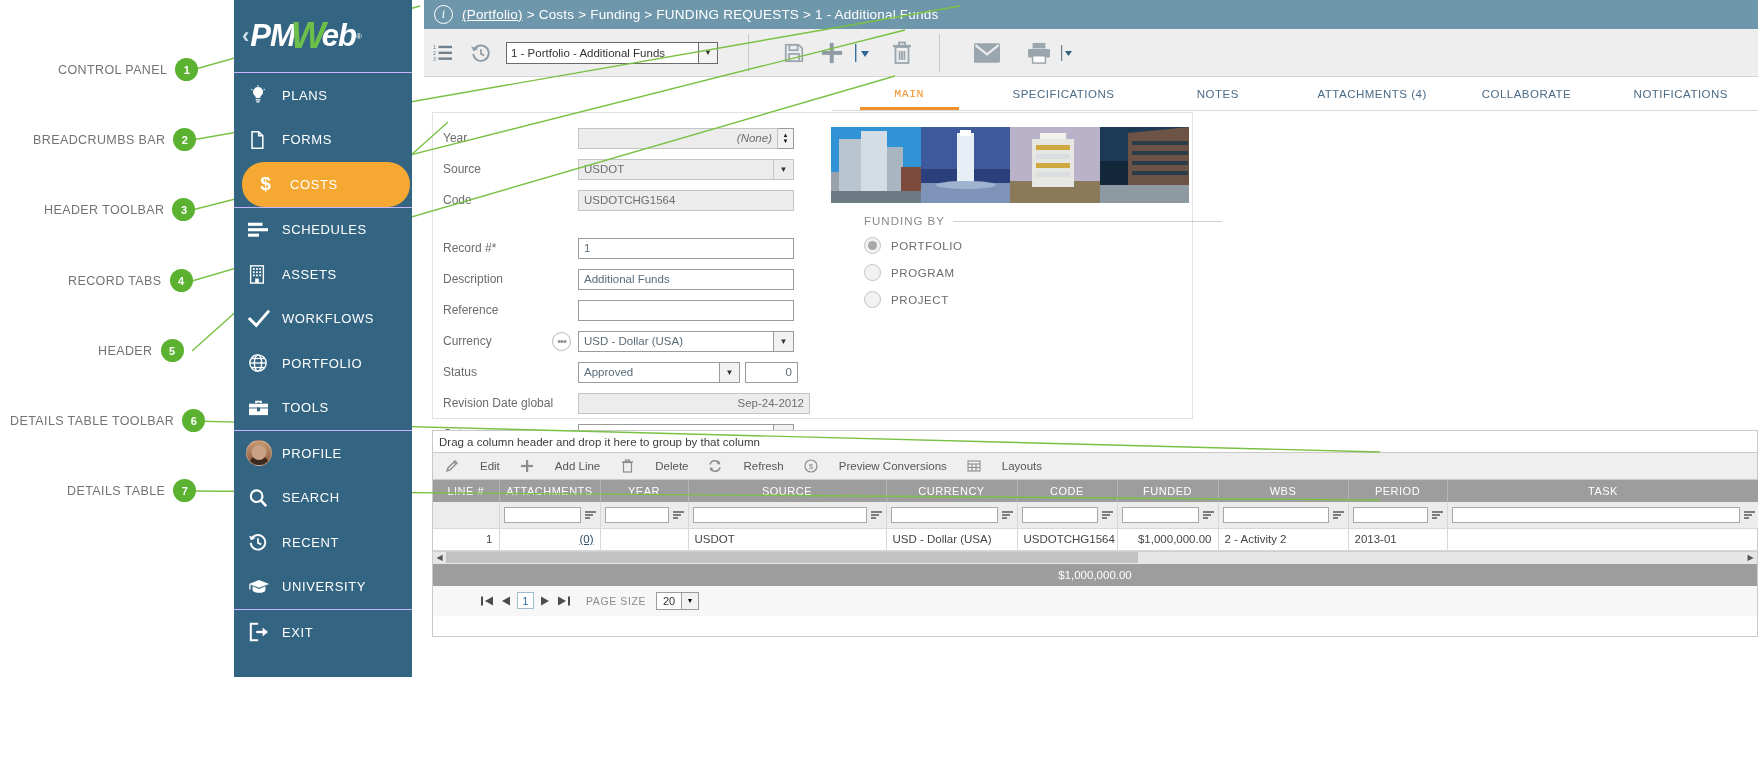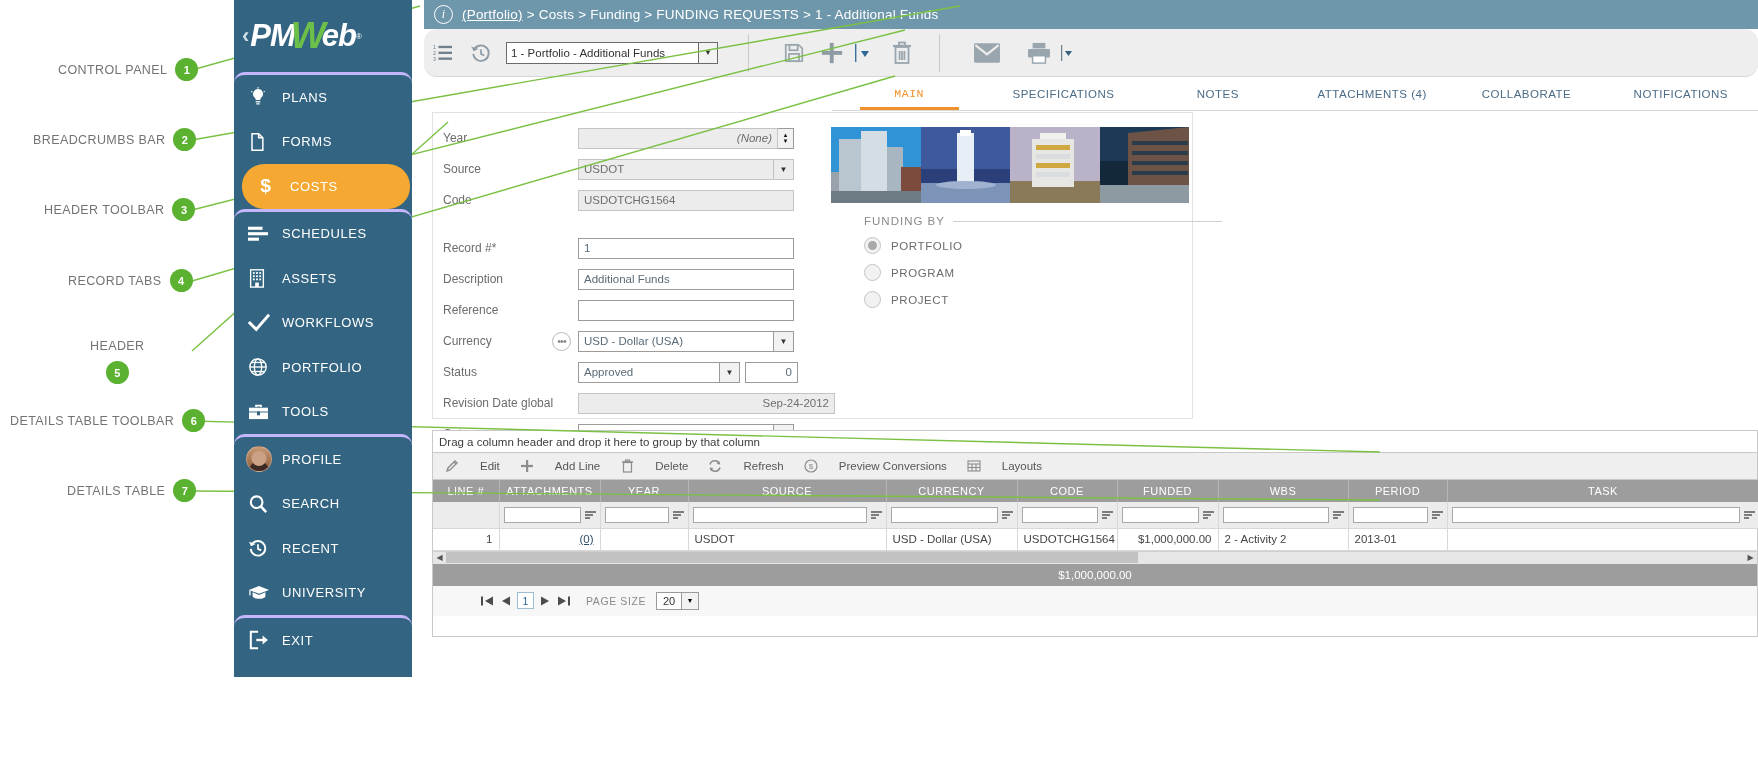--- a/index.html
+++ b/index.html
@@ -32,21 +32,21 @@
     position:absolute; left:234px; top:0; width:178px; height:677px;
     background:#336582; z-index:20;
   }
   #logo-row { height:72px; display:flex; align-items:center; padding-left:8px; position:relative; }
   .chev { color:#cfe0ea; font-size:22px; font-weight:bold; line-height:1; margin-right:1px; }
   .logo-pm { color:#ffffff; font-size:31px; font-weight:bold; letter-spacing:-1px; font-style:italic; font-family:"Liberation Sans", sans-serif; }
   .logo-w { color:#6cc04a; font-size:37px; font-weight:bold; font-style:italic; margin:0 -4px; line-height:0.8; }
   .logo-eb { color:#ffffff; font-size:31px; font-weight:bold; letter-spacing:-1px; font-style:italic; }
   .logo-reg { color:#ffffff; font-size:8px; vertical-align:super; }
 
-  .nav-group { border-top:3px solid #c4b5fd;border-radius:11px; }
+  .nav-group { border-top:1px solid #c4b5fd; }
   .nav-item {
     height:44.5px; display:flex; align-items:center;
     padding-left:14px; color:#ffffff; font-size:13px; letter-spacing:.6px;
     position:relative;
   }
   .nav-item .ico { width:34px; display:flex; align-items:center; justify-content:flex-start; color:#fff; }
   .nav-item.active {
     background:#f5a932; border-radius:22px;
     margin:0 4px 0 8px; width:168px; color:#ffffff;
   }
@@ -75,21 +75,21 @@
   }
   .info-icon { width:19px; height:19px; border-radius:50%; border:1.6px solid #ffffff; color:#fff;
     font-size:12px; font-style:italic; font-family:"Liberation Serif", serif;
     display:flex; align-items:center; justify-content:center; flex:none; }
   #breadcrumb-text { color:#ffffff; font-size:13.5px; letter-spacing:.2px; }
   #breadcrumb-text .crumb-first { text-decoration:underline; }
 
   #header-toolbar {
     position:absolute; left:12px; top:29px; width:1334px; height:48px;
     background:#eeeeee; border-bottom:1px solid #d6d6d6;
-    display:flex; align-items:center;border-radius:13px;
+    display:flex; align-items:center;
   }
   .tb-btn { width:38px; height:46px; display:flex; align-items:center; justify-content:center; }
   .tb-sep { width:1px; height:38px; background:#c9c9c9; margin:0 6px; }
   #record-select {
     width:212px; height:22px; border:1px solid #6b6b6b; background:#ffffff;
     display:flex; align-items:center; margin-left:6px; font-size:11.5px; color:#333;
     padding-left:4px; justify-content:space-between;
   }
   #record-select .arrowbox {
     width:19px; height:20px; border-left:1px solid #6b6b6b; background:#f3f3f3;
@@ -235,21 +235,21 @@
     <span class="callout-badge">2</span>
   </div>
   <div class="callout" style="left:44px;  top:198px;">
     <span class="callout-label">HEADER TOOLBAR</span>
     <span class="callout-badge">3</span>
   </div>
   <div class="callout" style="left:68px;  top:269px;">
     <span class="callout-label">RECORD TABS</span>
     <span class="callout-badge">4</span>
   </div>
-  <div class="callout" style="left:90px; top:339px;flex-direction:column;">
+  <div class="callout" style="left:98px; top:339px;">
     <span class="callout-label">HEADER</span>
     <span class="callout-badge">5</span>
   </div>
   <div class="callout" style="left:10px;  top:409px;">
     <span class="callout-label">DETAILS TABLE TOOLBAR</span>
     <span class="callout-badge">6</span>
   </div>
   <div class="callout" style="left:67px;  top:479px;">
     <span class="callout-label">DETAILS TABLE</span>
     <span class="callout-badge">7</span>
@@ -595,21 +595,21 @@
       <div class="fctl">
         <div class="inp" style="width:142px;">Approved</div>
         <div class="ddarrow">▼</div>
         <div class="inp right" style="width:53px; margin-left:5px;">0</div>
       </div>
     </div>
 
     <div class="frow" style="margin-top:5px;">
       <div class="flabel">Revision Date global</div>
       <div class="fctl">
-        <div class="inp readonly right" style="width:257px;padding-left:16px;">Sep-24-2012</div>
+        <div class="inp readonly right" style="width:232px;padding-left:16px;">Sep-24-2012</div>
       </div>
     </div>
 
     <div class="frow" style="margin-top:5px;">
       <div class="flabel">Category</div>
       <div class="fctl">
         <div class="inp" style="width:196px;"></div>
         <div class="ddarrow">▼</div>
       </div>
     </div>

